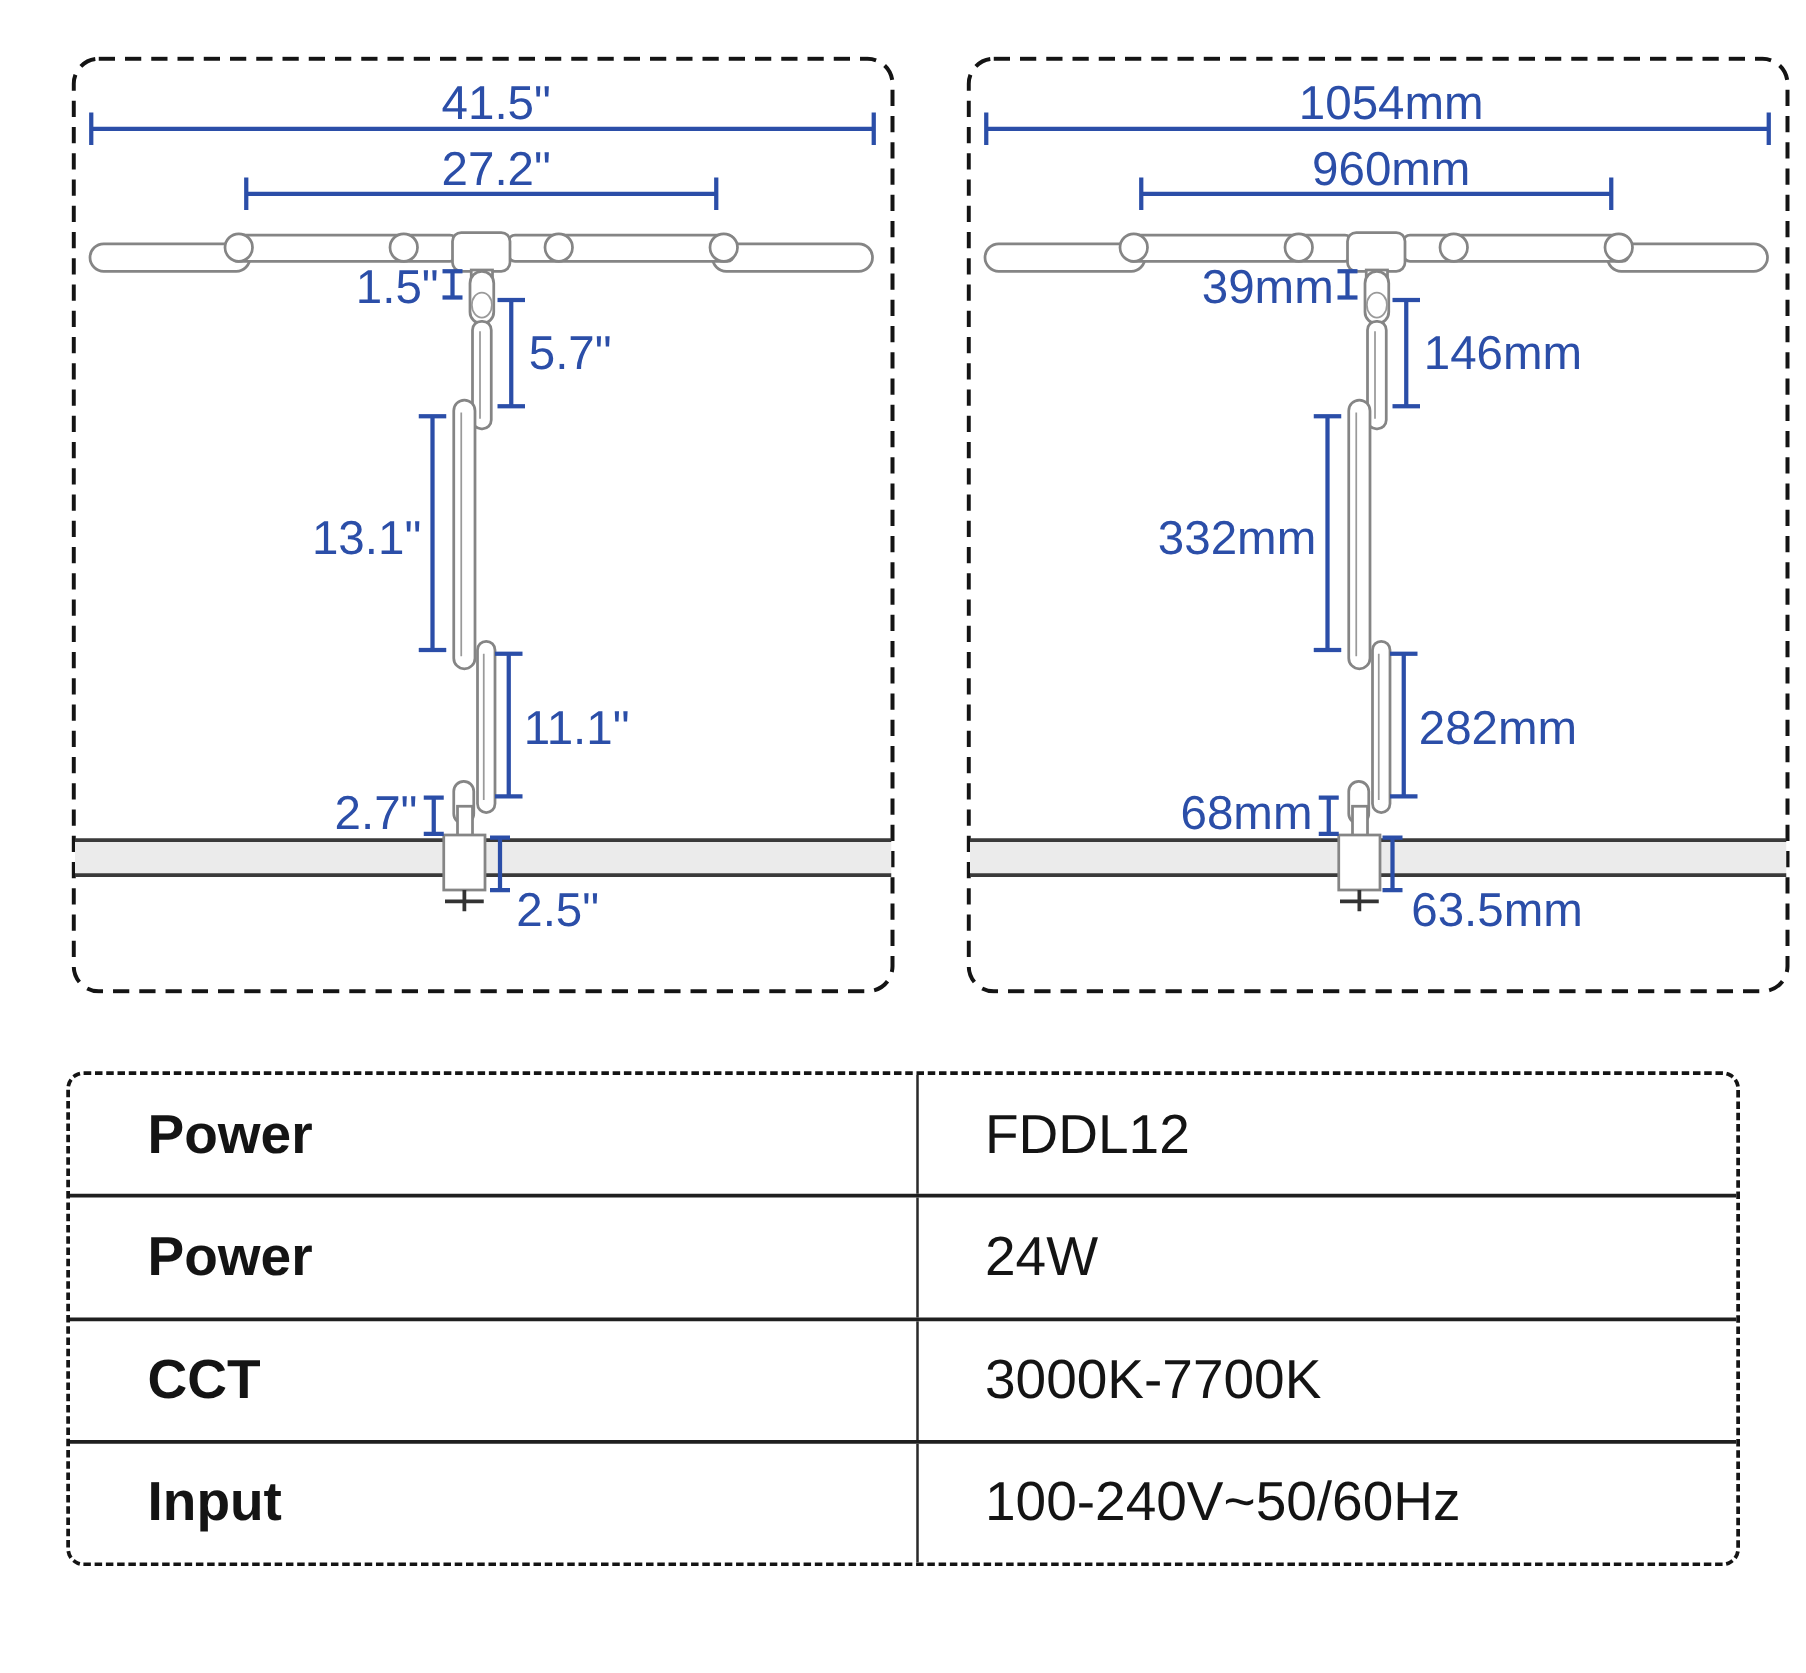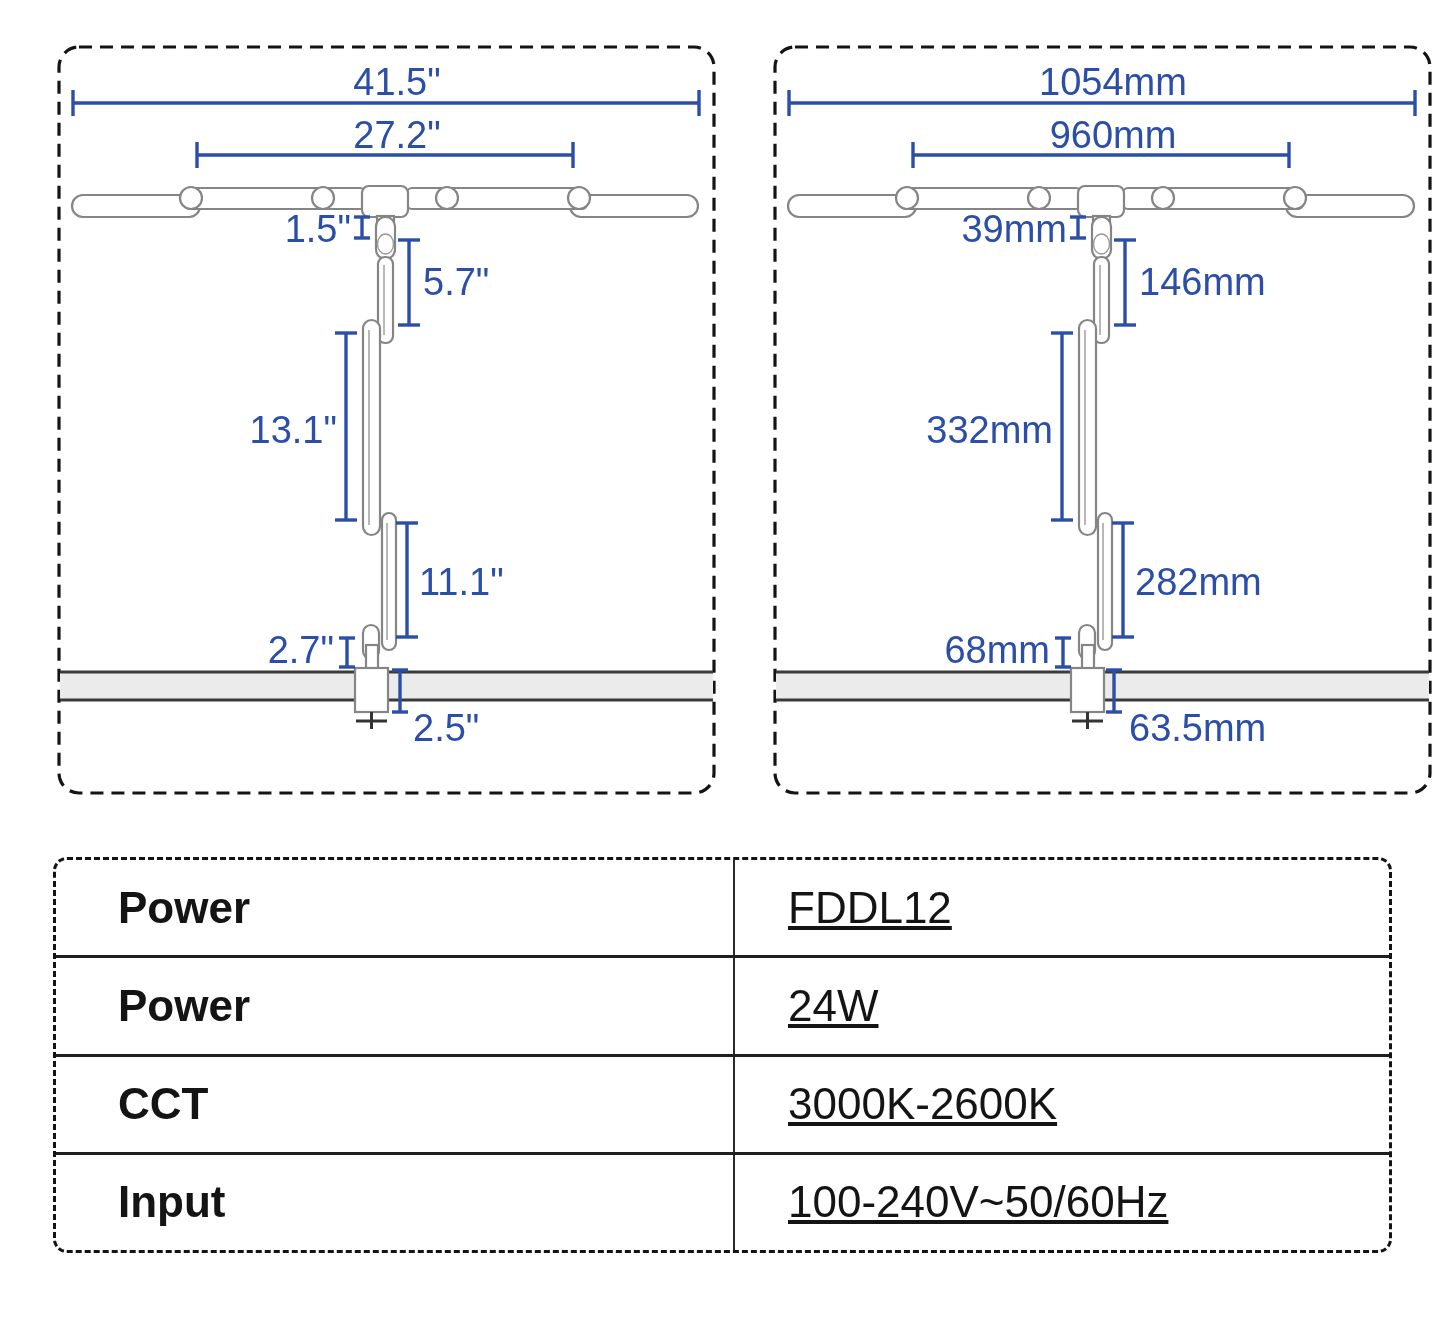--- a/index.html
+++ b/index.html
@@ -29,21 +29,21 @@
   .spec-table{
     position:absolute;left:53px;top:857px;width:1339px;height:396px;
     border:3px dashed #141414;border-radius:14px;
     box-sizing:border-box;display:flex;flex-direction:column;
     background:#fff;
   }
   .spec-row{flex:1;display:flex;align-items:stretch;}
   .spec-row + .spec-row{border-top:3px solid #1f1f1f;justify-content:space-between;}
   .spec-cell{display:flex;align-items:center;box-sizing:border-box;font-size:44px;color:#141414;}
   .spec-cell.label{width:677px;padding-left:62px;font-weight:700;}
-  .spec-cell.value{flex:1;padding-left:53px;border-left:2px solid #2a2a2a;font-weight:400;text-decoration:underline;}
+  .spec-cell.value{flex:1;padding-left:53px;border-left:2px solid #2a2a2a;font-weight:400;}
 </style>
 </head>
 <body>
 
 <div class="stage">
 
   <div class="panel left">
     <svg viewBox="0 0 659 750">
       <rect class="frame" x="2" y="2" width="655" height="746" rx="20"></rect>
 
@@ -240,21 +240,21 @@
     <div class="spec-row">
       <div class="spec-cell label">Power</div>
       <div class="spec-cell value">FDDL12</div>
     </div>
     <div class="spec-row">
       <div class="spec-cell label">Power</div>
       <div class="spec-cell value">24W</div>
     </div>
     <div class="spec-row">
       <div class="spec-cell label">CCT</div>
-      <div class="spec-cell value">3000K-2600K</div>
+      <div class="spec-cell value">3000K-7700K</div>
     </div>
     <div class="spec-row">
       <div class="spec-cell label">Input</div>
       <div class="spec-cell value">100-240V~50/60Hz</div>
     </div>
   </div>
 
 </div>
 
 </body></html>

